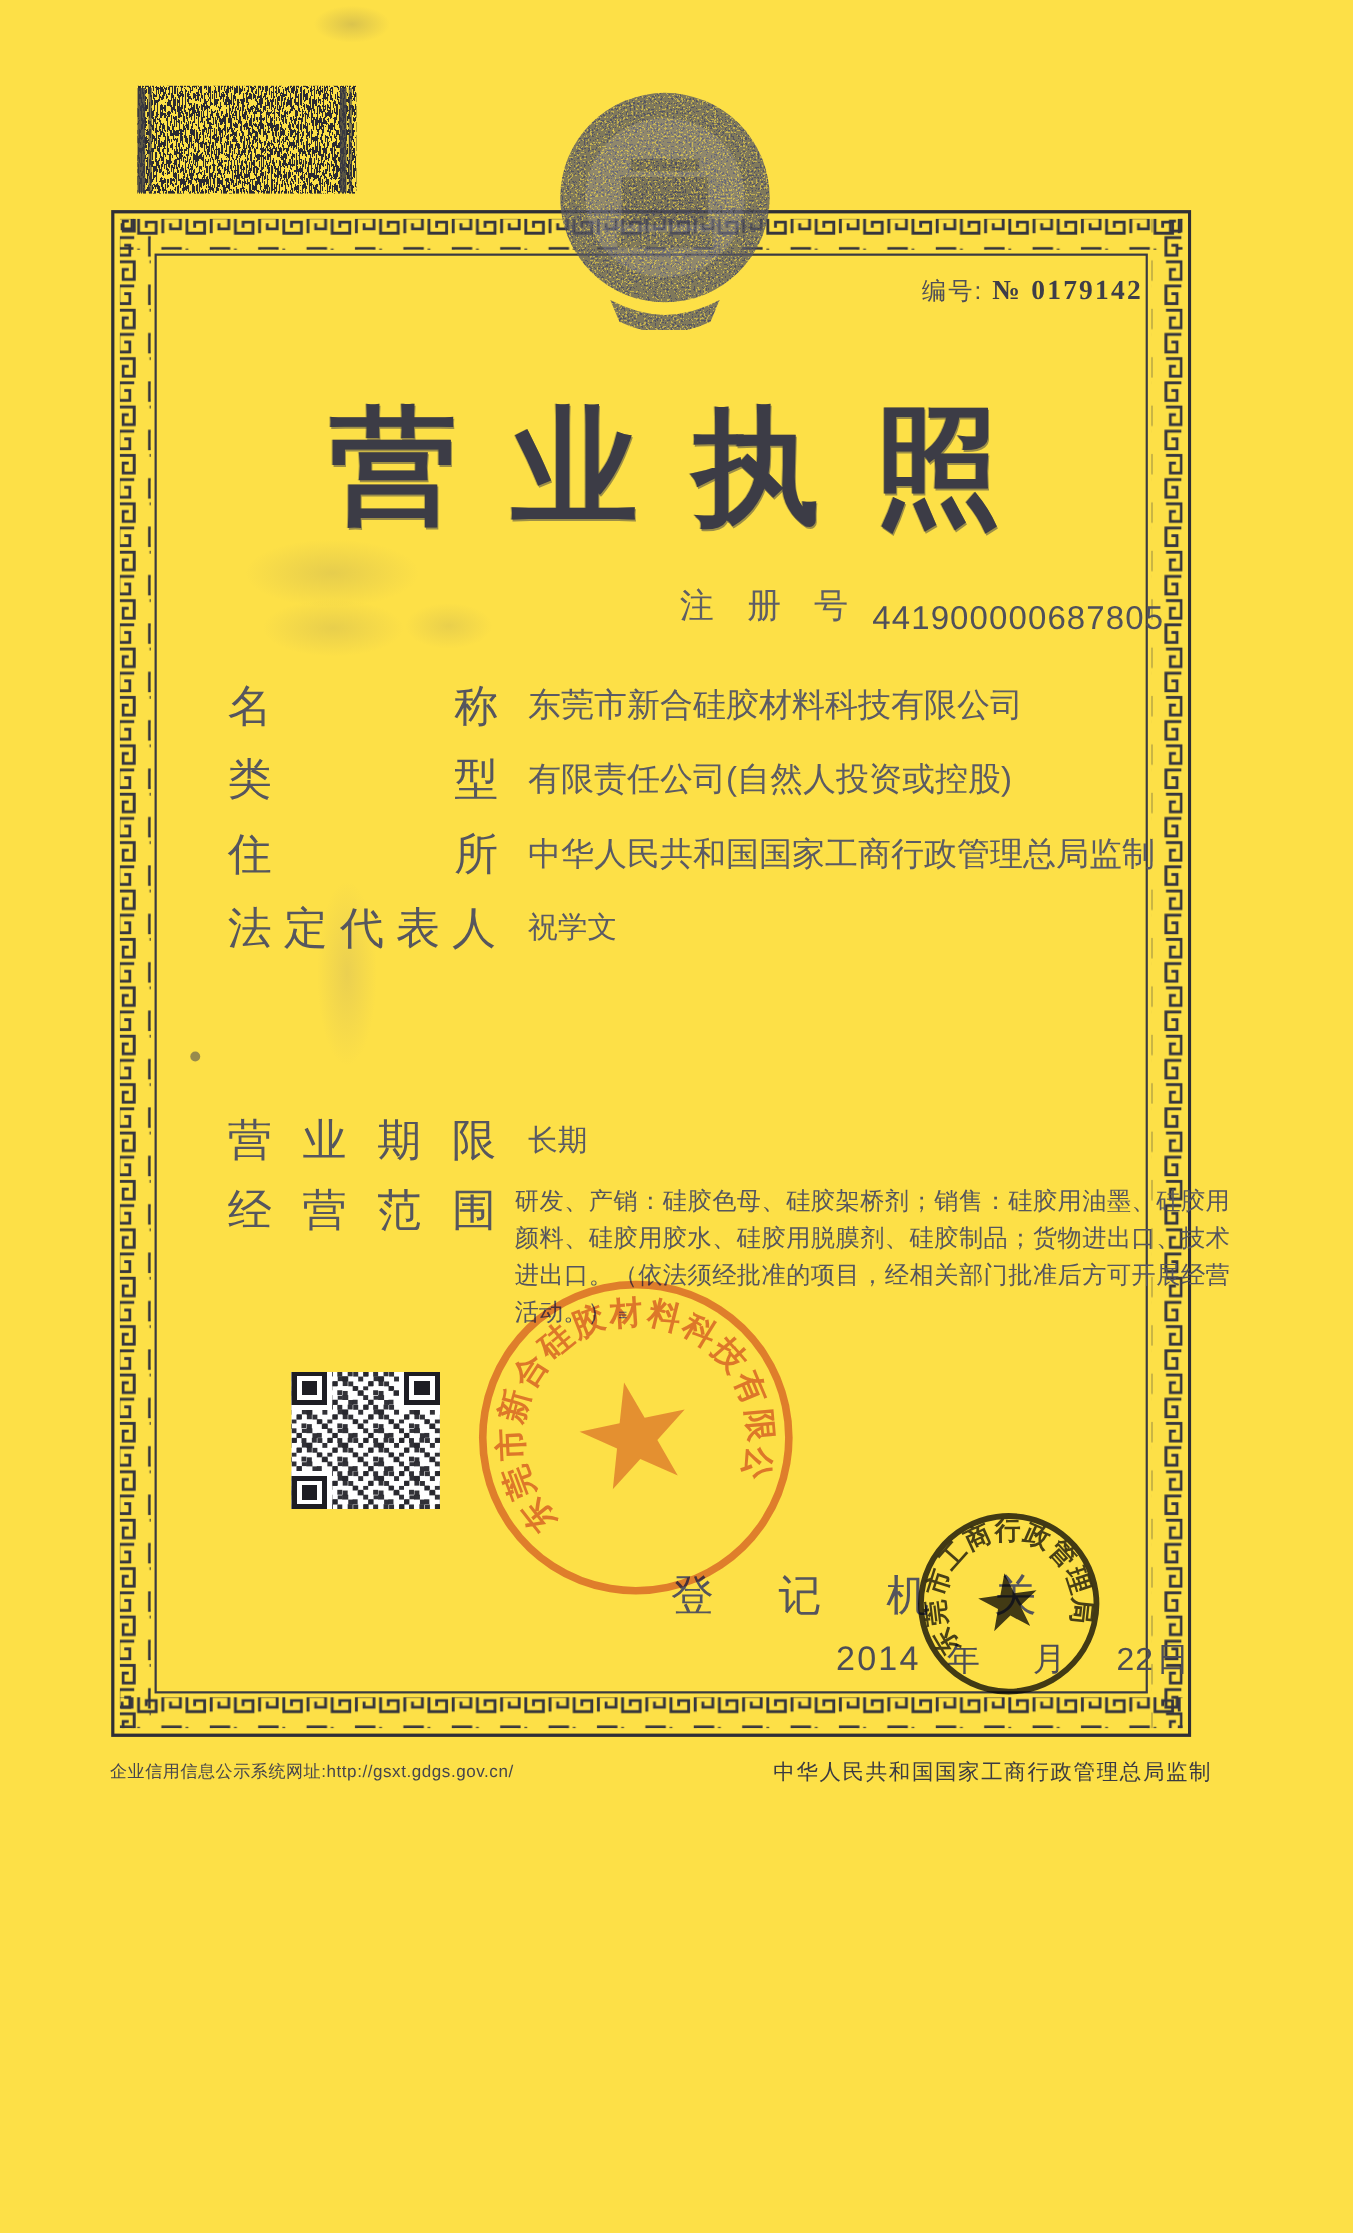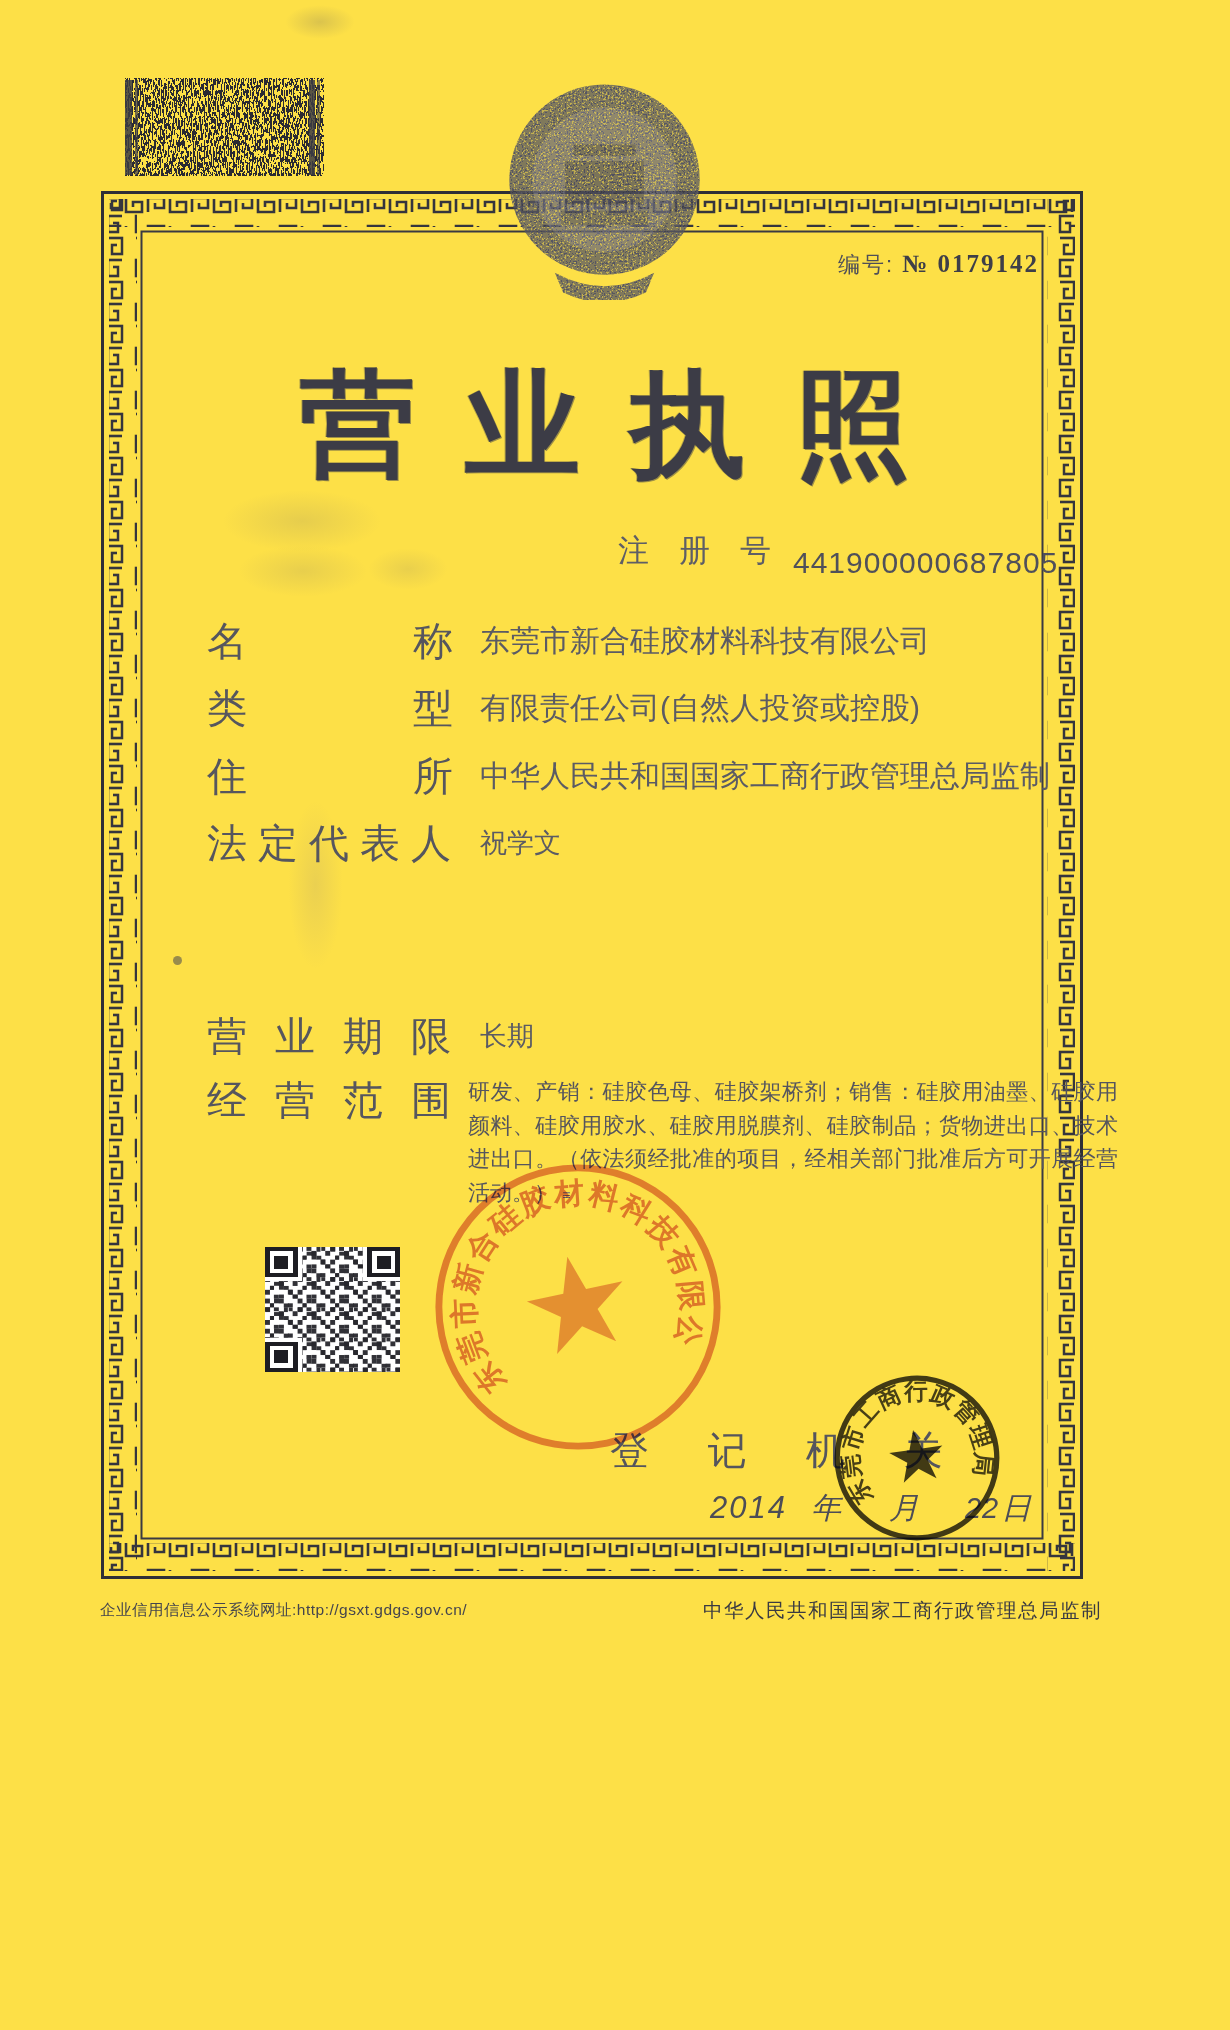--- a/index.html
+++ b/index.html
@@ -45,21 +45,21 @@
   .seal-red{position:absolute;left:430px;top:1159px;width:296px;height:296px;z-index:4;mix-blend-mode:multiply;opacity:.88;}
   .seal-black{position:absolute;left:829px;top:1370px;width:176px;height:176px;z-index:4;mix-blend-mode:multiply;opacity:.92;}
   .cs-ring{stroke:var(--seal-red,#d4606e);}
   .cs-fill{fill:var(--seal-red,#d4606e);}
   .cs-text{fill:var(--seal-red,#d4606e);font-weight:bold;}
   .rs-ring{stroke:var(--stamp-ink,#26262c);}
   .rs-fill{fill:var(--stamp-ink,#26262c);}
   .rs-text{fill:var(--stamp-ink,#26262c);font-weight:bold;}
 
   .registrar{position:absolute;left:610px;top:1424px;z-index:2;font-size:39px;letter-spacing:24px;color:#55555d;white-space:nowrap;}
-  .dateline{position:absolute;left:710px;top:1488px;z-index:2;display:flex;align-items:baseline;color:#4d4d56;white-space:nowrap;font-style:italic;}
+  .dateline{position:absolute;left:760px;top:1488px;z-index:2;display:flex;align-items:baseline;color:#4d4d56;white-space:nowrap;}
   .d-year{font-size:31px;letter-spacing:2px;}
   .d-cjk{font-size:30px;}
   .d-year-l{margin-left:24px;}
   .d-month-l{margin-left:48px;}
   .d-day{font-size:29px;margin-left:46px;letter-spacing:1px;}
   .d-day-l{margin-left:2px;}
 
   
   .footer-left{position:absolute;left:100px;top:1600px;font-size:15.5px;letter-spacing:.5px;color:#45454d;z-index:2;text-align:center;}
   .footer-right{position:absolute;left:703px;top:1597px;font-size:19.5px;letter-spacing:1.5px;color:#3a3a42;font-weight:500;z-index:2;}

